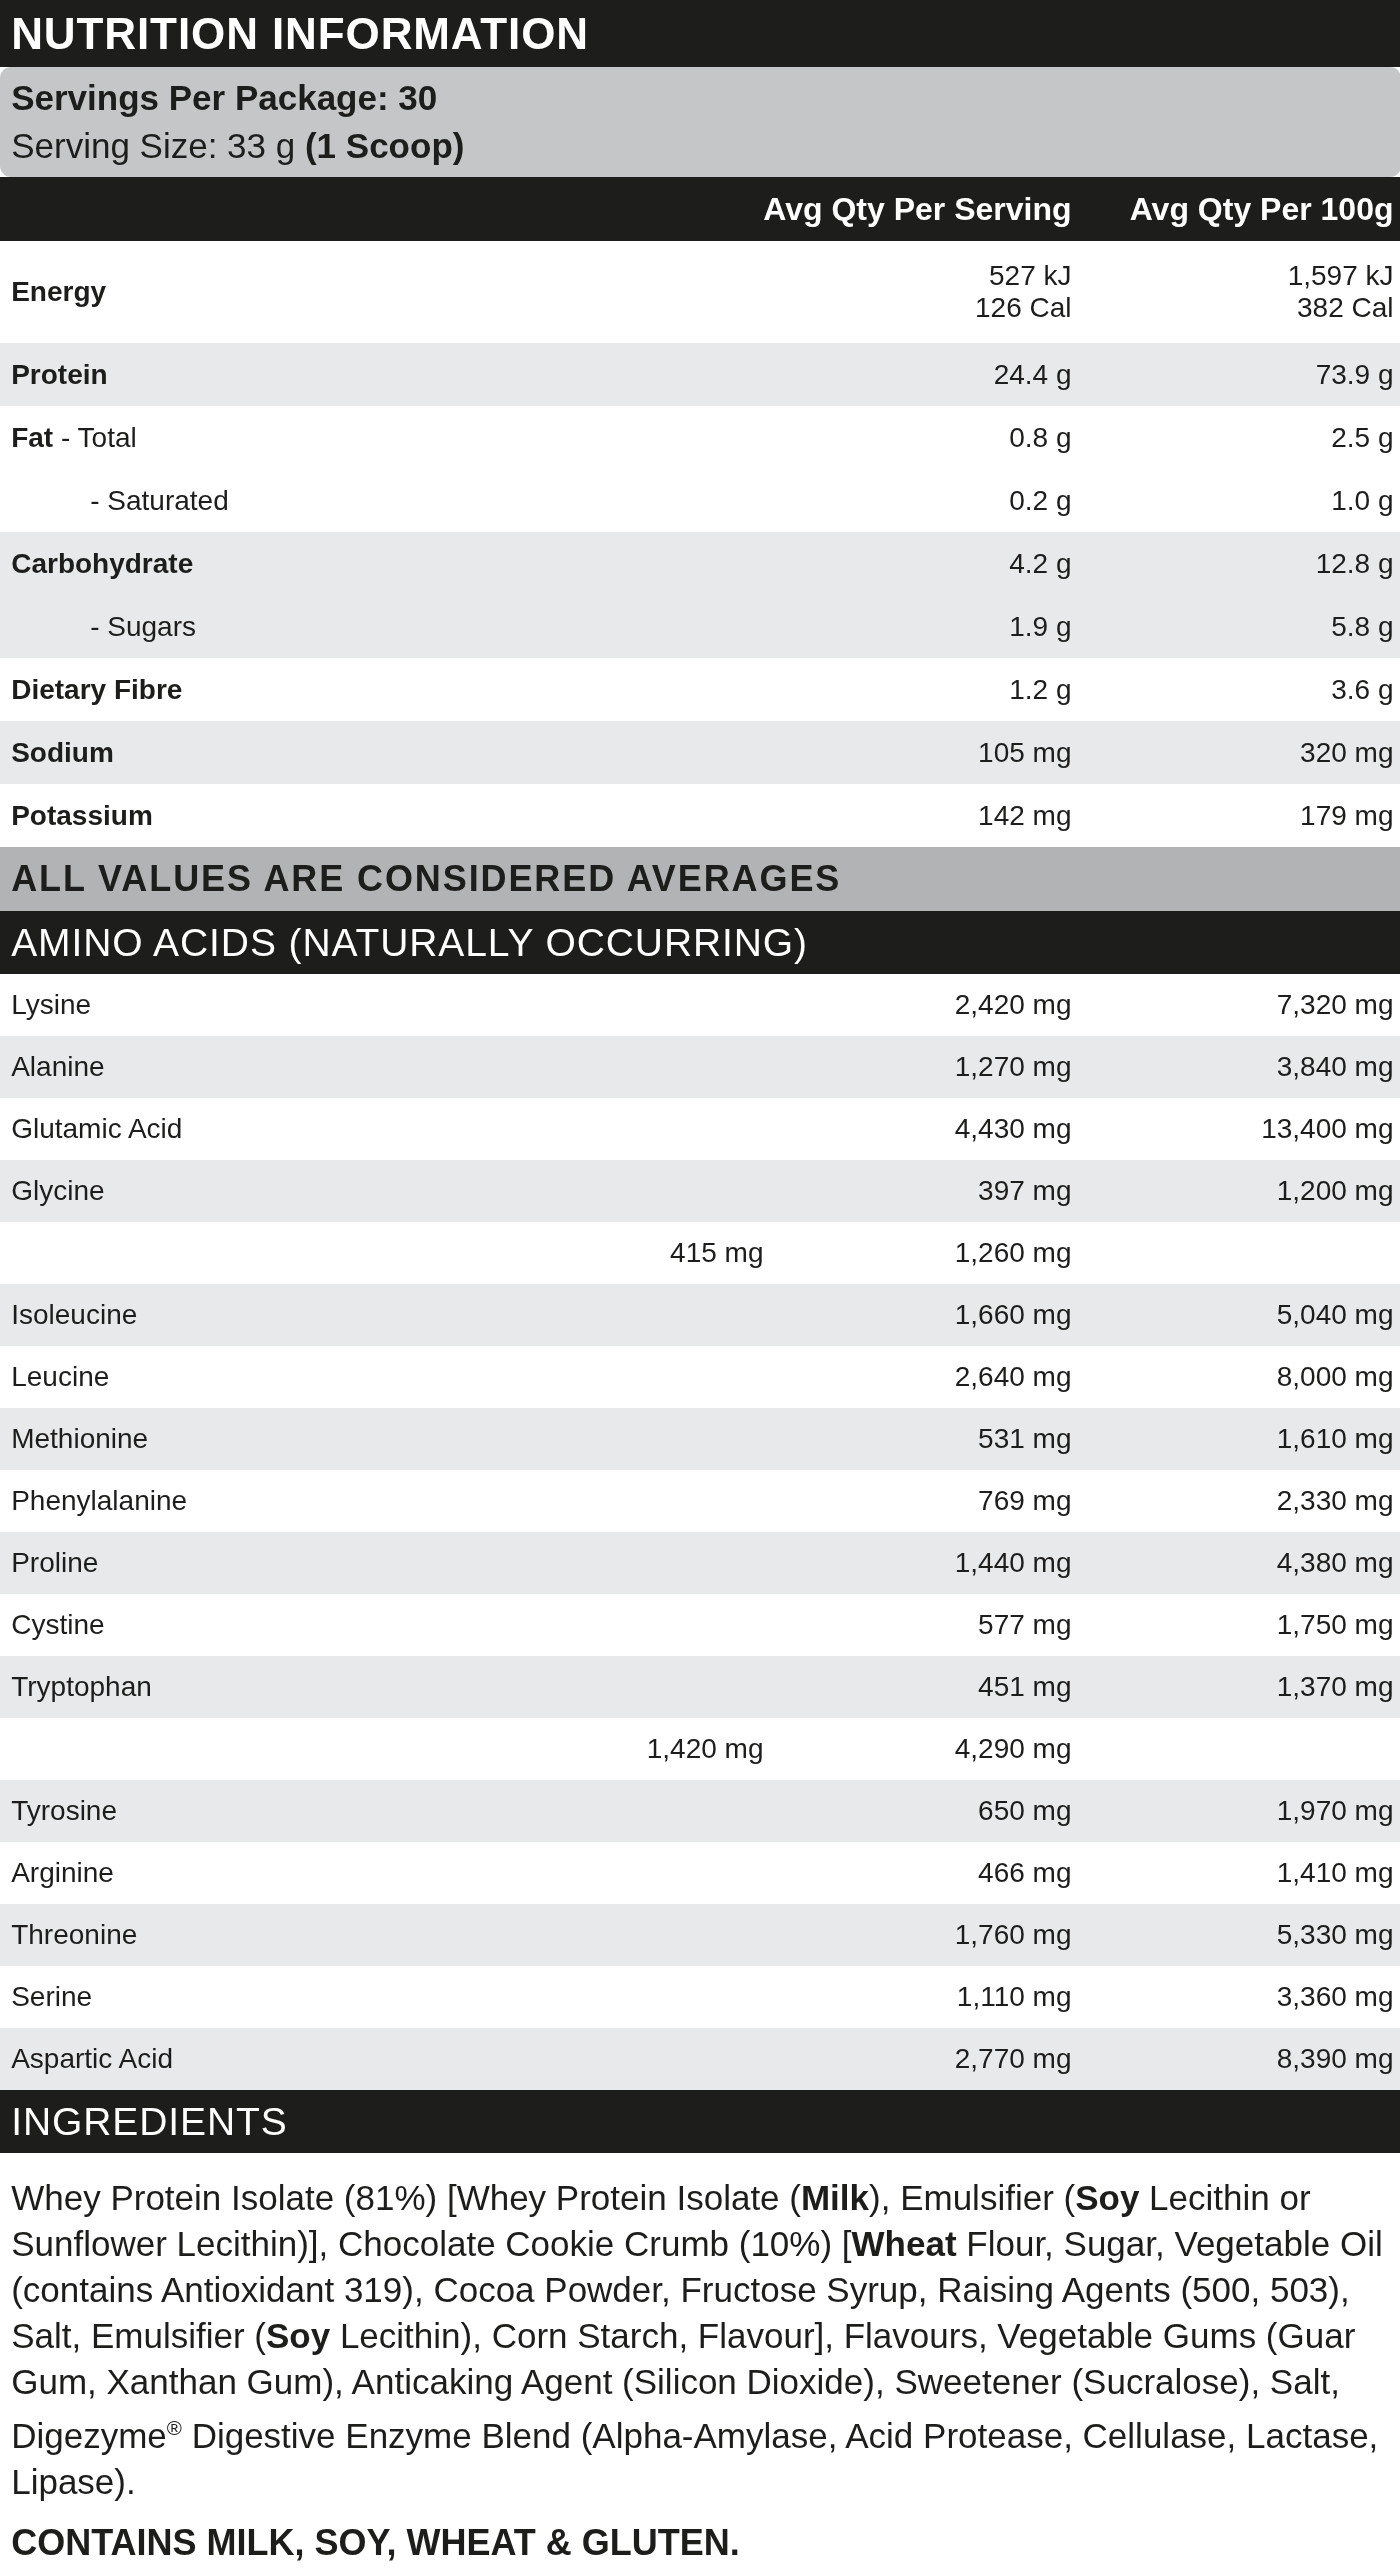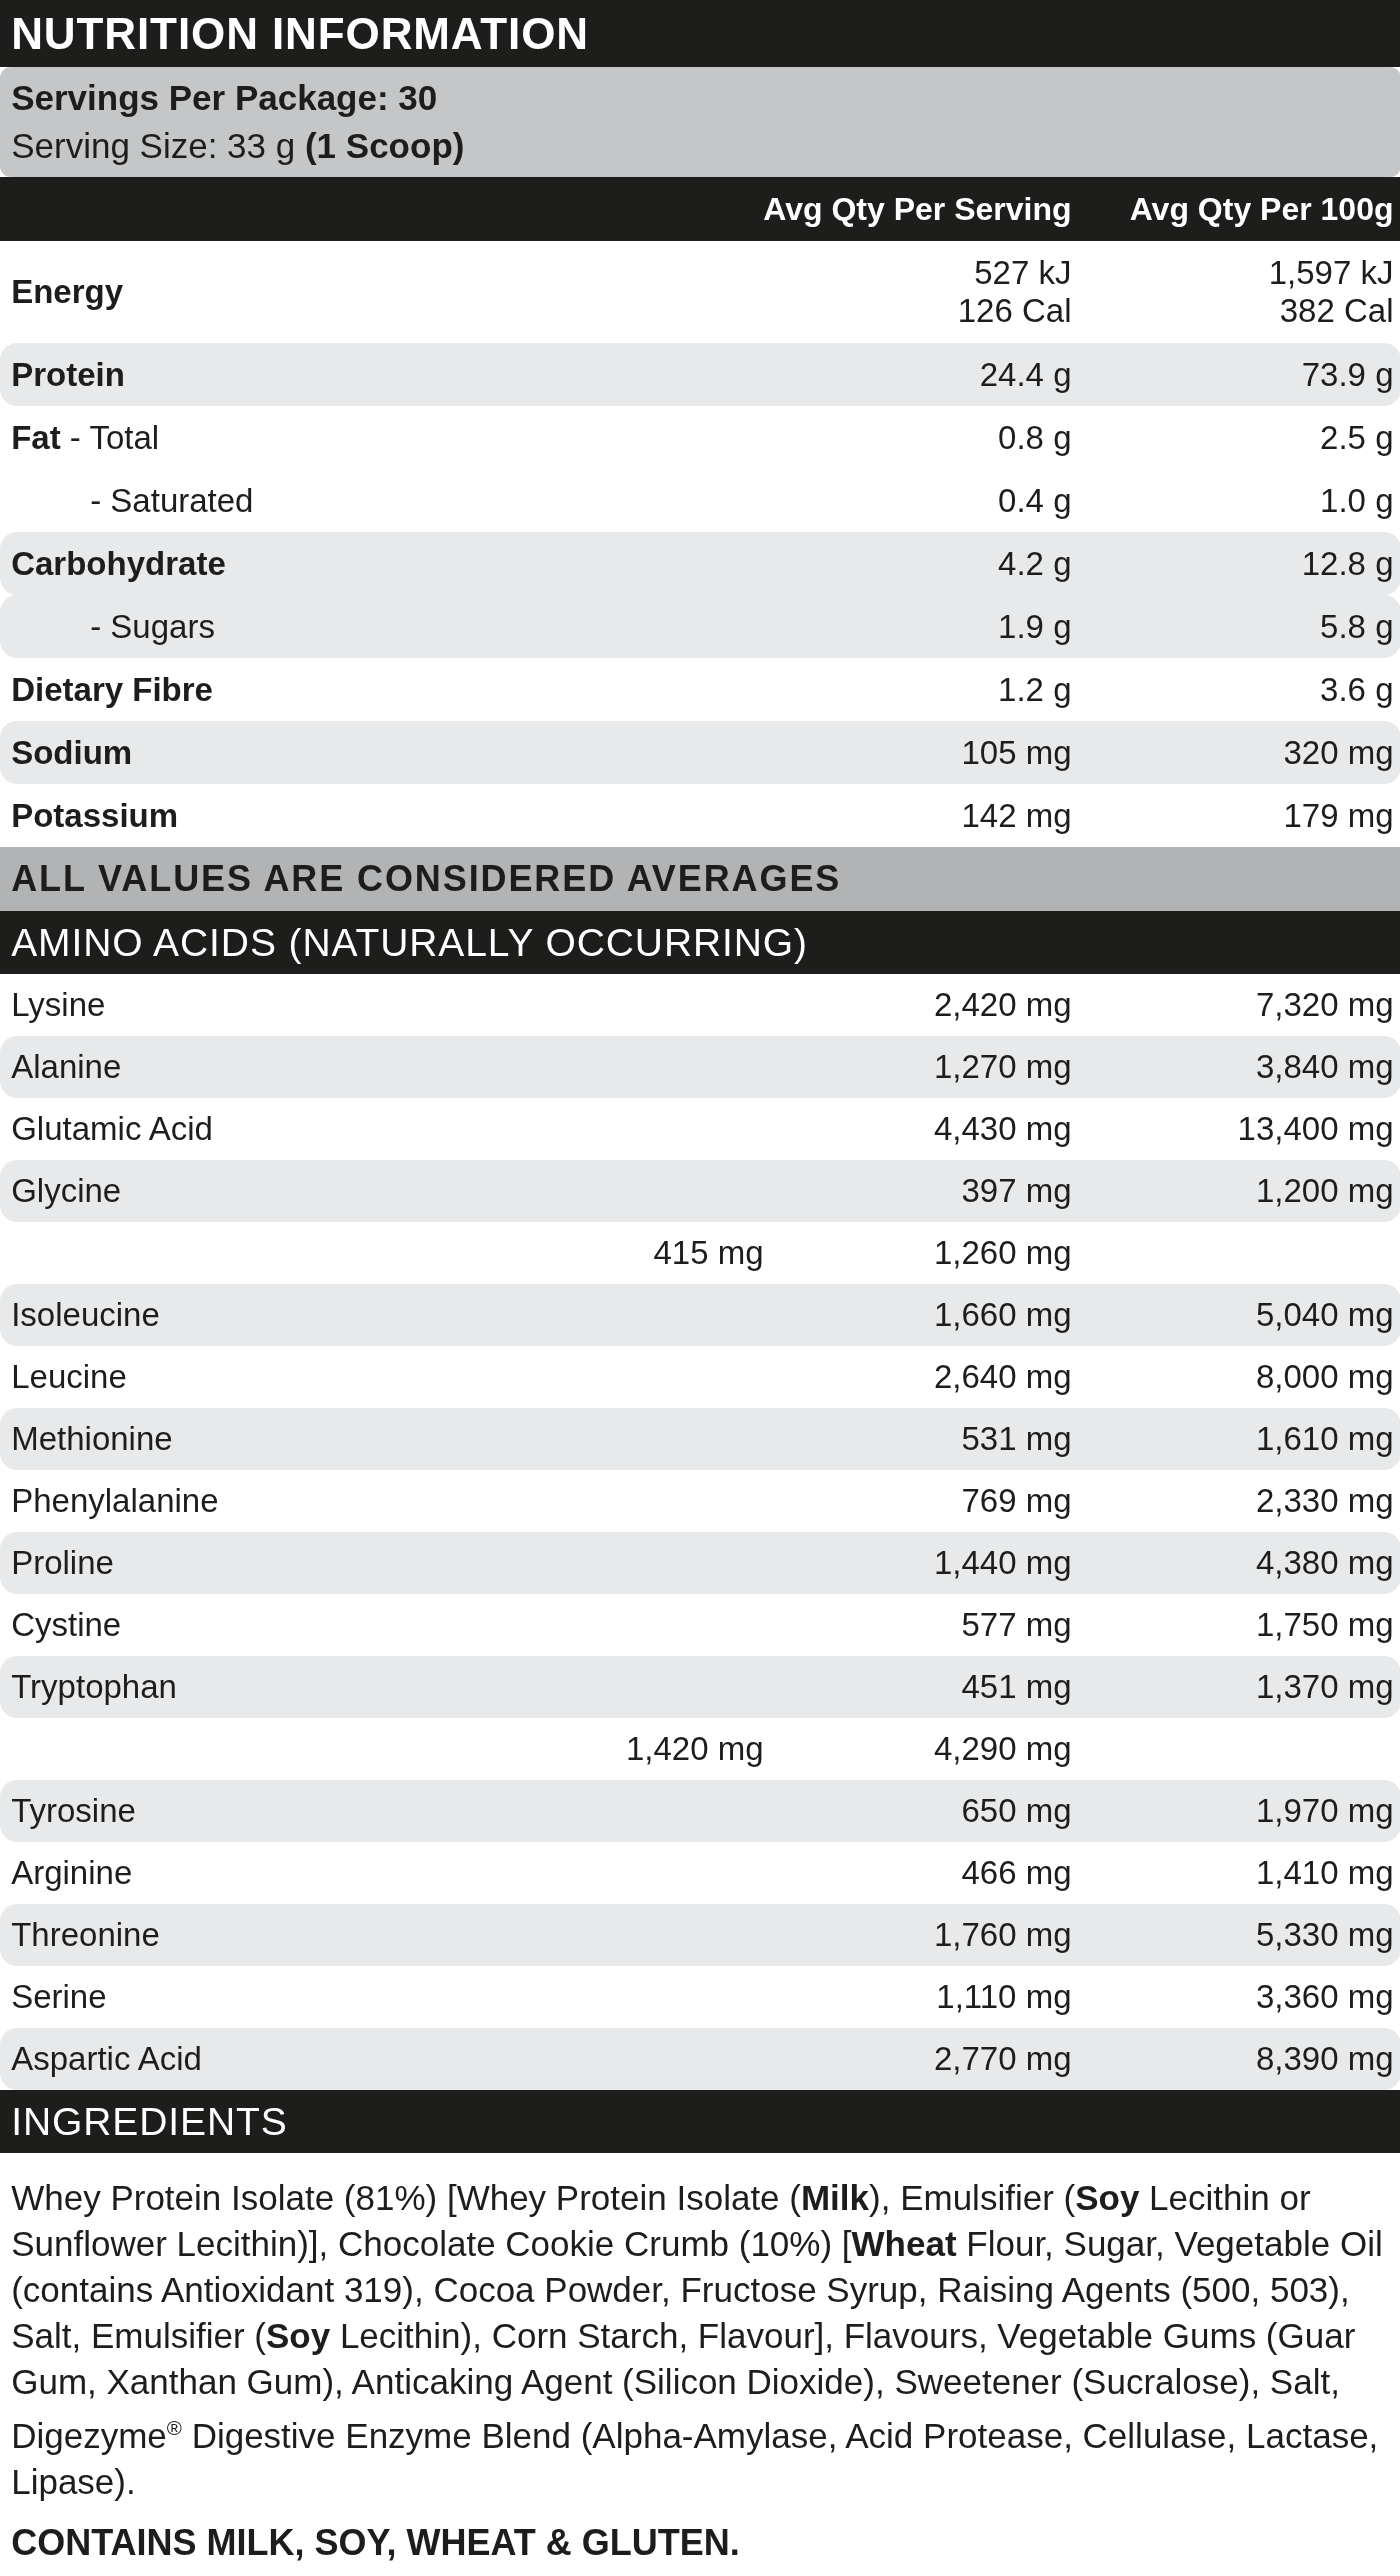--- a/index.html
+++ b/index.html
@@ -20,21 +20,21 @@
   }
   .grid {
     display: grid; grid-template-columns: 1fr 308px 322px;
     align-items: center; padding: 0 7.5px 0 11.2px;
   }
   .bar-cols {
     height: 64px; background: #1d1d1b; color: #ffffff;
     font-weight: bold; font-size: 32px;
   }
   .val { text-align: right; white-space: nowrap; justify-self: end; }
-  .row { font-size: 33px; height: 63px; border-radius: 17px; }
+  .row { font-size: 28px; height: 63px; }
   .row.amino { height: 62px; }
   .row.tall { height: 102px; }
   .gray { background: #e8e9ea; }
   .b { font-weight: bold; }
   .indent { padding-left: 79px; }
   .two-line { line-height: 1.16; }
   .two-line span { display: block; }
   .bar-avg {
     height: 64px; background: #b2b3b5; color: #1d1d1b;
     display: flex; align-items: center; padding-left: 11.2px;
@@ -88,21 +88,21 @@
   </div>
 
   <div class="row grid">
     <div><span class="b">Fat</span><span> - Total</span></div>
     <div class="val">0.8 g</div>
     <div class="val">2.5 g</div>
   </div>
 
   <div class="row grid">
     <div class="indent">- Saturated</div>
-    <div class="val">0.4 g</div>
+    <div class="val">0.2 g</div>
     <div class="val">1.0 g</div>
   </div>
 
   <div class="row grid gray">
     <div class="b">Carbohydrate</div>
     <div class="val">4.2 g</div>
     <div class="val">12.8 g</div>
   </div>
 
   <div class="row grid gray">

